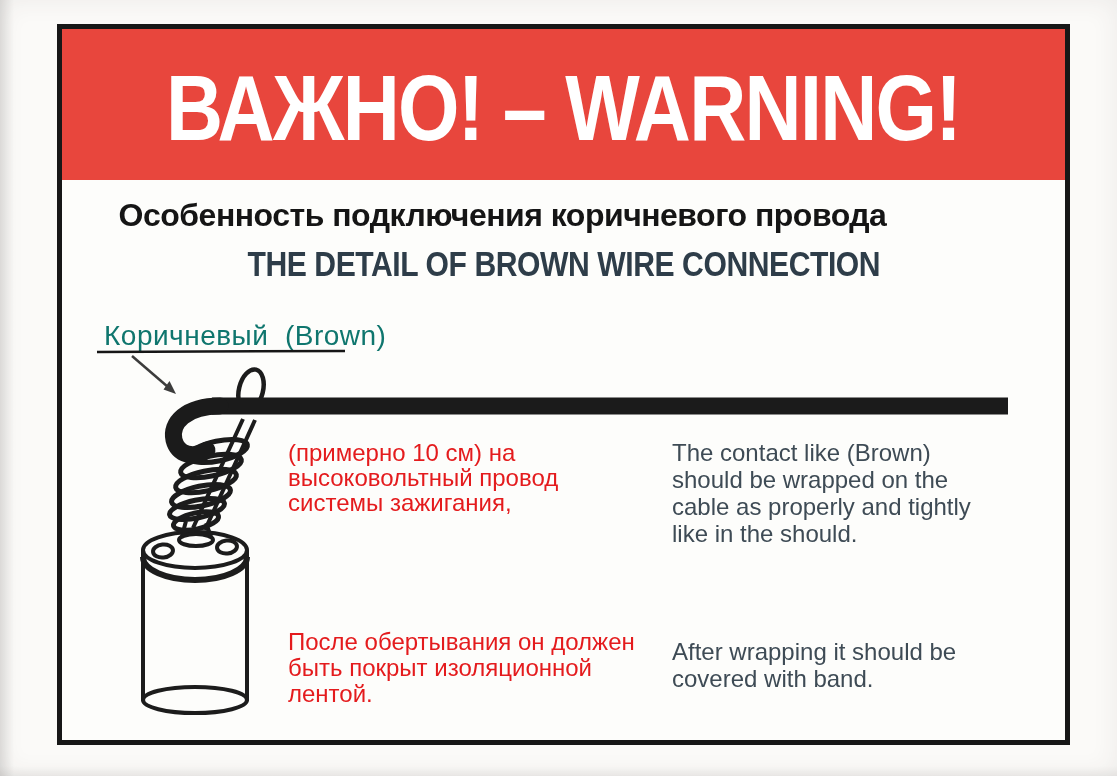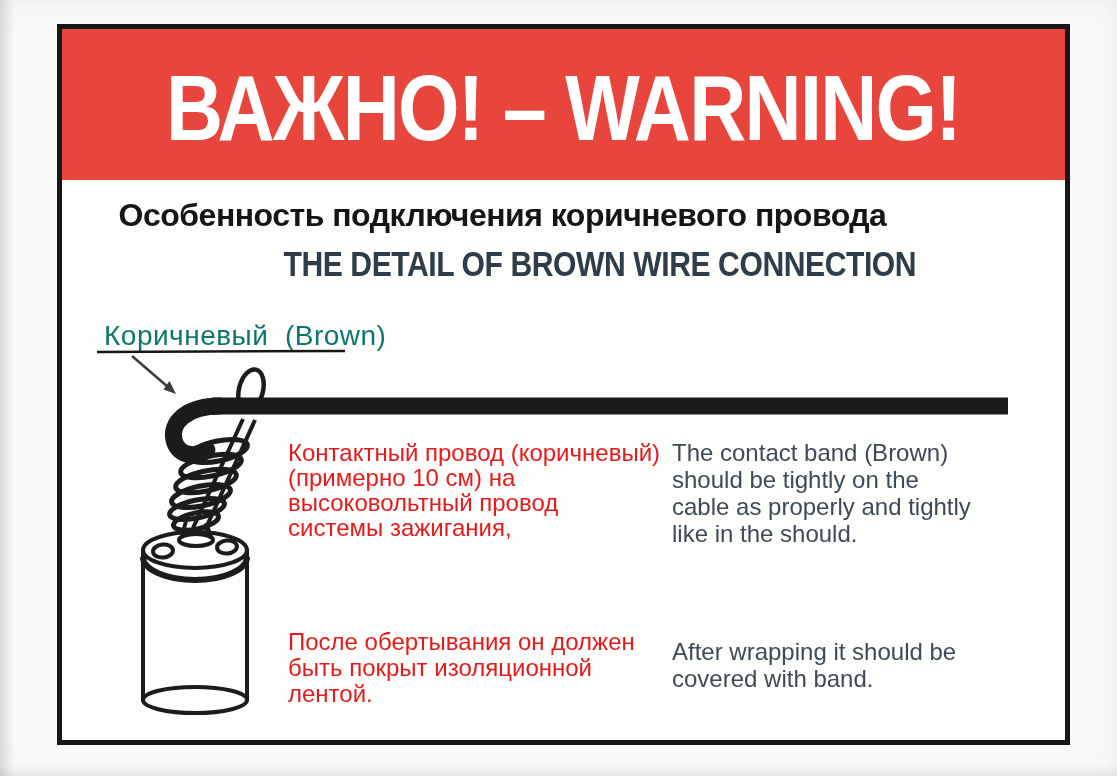--- a/index.html
+++ b/index.html
@@ -60,21 +60,20 @@
     font-size: 32px;
     letter-spacing: -0.5px;
     color: #151515;
     white-space: nowrap;
   }
   .title-en {
     position: absolute;
     left: 0; top: 215px; width: 1003px;
     text-align: center;
     white-space: nowrap;
-    margin-left: 36px;
   }
   .title-en .condense {
     display: inline-block;
     transform: scaleX(0.86);
     transform-origin: 50% 50%;
     font-weight: bold;
     font-size: 35px;
     letter-spacing: -0.5px;
     color: #2e3d49;
   }
@@ -161,29 +160,28 @@
         <ellipse cx="251" cy="390" rx="12" ry="21" stroke-width="4.5" transform="rotate(14 251 390)"></ellipse>
       </g>
 
       <g stroke="#1b1b1b" fill="none">
         <path d="M 1008 406 L 212 406" stroke-width="17" stroke-linecap="butt"></path>
         <path d="M 220 406 C 186 406 170 423 174 440 C 178 455 194 459 207 450" stroke-width="17" stroke-linecap="round"></path>
       </g>
     </svg>
 
     <div class="para red p-wrap-ru">
-      <span class="ln">Контактный провод (коричневый)</span>
       <span class="ln">(примерно 10 см) на</span>
       <span class="ln">высоковольтный провод</span>
       <span class="ln">системы зажигания,</span>
     </div>
 
     <div class="para en p-wrap-en">
-      <span class="ln">The contact band (Brown)</span>
-      <span class="ln">should be tightly on the</span>
+      <span class="ln">The contact like (Brown)</span>
+      <span class="ln">should be wrapped on the</span>
       <span class="ln">cable as properly and tightly</span>
       <span class="ln">like in the should.</span>
     </div>
 
     <div class="para en p-band-en">
       <span class="ln">After wrapping it should be</span>
       <span class="ln">covered with band.</span>
     </div>
 
     <div class="para red p-band-ru">

